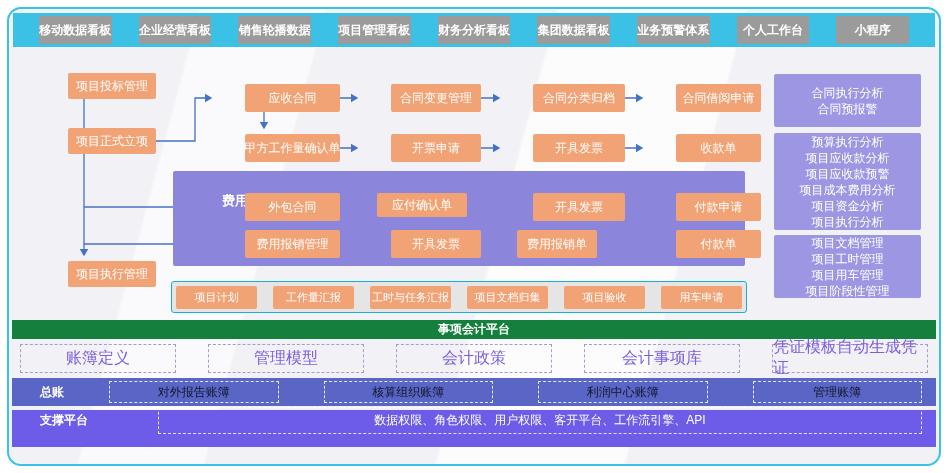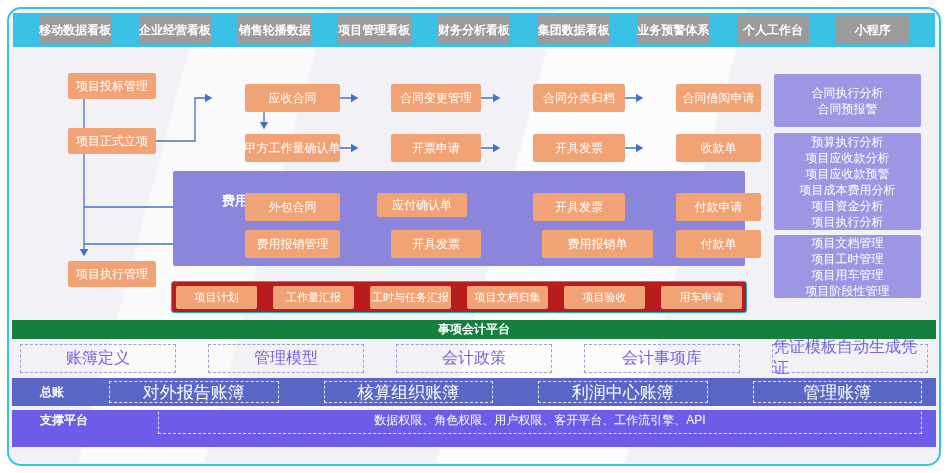--- a/index.html
+++ b/index.html
@@ -11,37 +11,37 @@
       linear-gradient(105deg, rgba(255,255,255,0) 52%, rgba(255,255,255,.75) 52.3%, rgba(255,255,255,.75) 70%, rgba(255,255,255,0) 70.3%),
       #f2f2f6;}
   .top-nav{position:absolute;left:13px;top:13px;width:922px;height:34px;background:#3cc1e6;
     display:flex;align-items:center;padding:0 26px;gap:27px;box-sizing:border-box;}
   .nav-btn{flex:1;height:28px;background:#9b9b9b;color:#ffffff;font-size:12px;font-weight:bold;
     display:flex;align-items:center;justify-content:center;border-radius:1px;white-space:nowrap;}
   .node{position:absolute;background:#f2a376;color:#ffffff;font-size:12px;
     display:flex;align-items:center;justify-content:center;border-radius:2px;white-space:nowrap;margin-left:28px;}
   .purple-panel{position:absolute;left:173px;top:171px;width:572px;height:95px;background:#8b85db;border-radius:2px;}
   .panel-title{position:absolute;left:222px;top:175px;color:#ffffff;font-size:13px;font-weight:bold;margin-top:17px;}
-  .tools-row{position:absolute;left:171px;top:281px;width:576px;height:32px;background:#b91c1c;border:1px solid #17b0cf;
+  .tools-row{position:absolute;left:171px;top:281px;width:576px;height:32px;background:#e5e5e5;border:1px solid #17b0cf;
     border-radius:3px;display:flex;align-items:center;padding:0 4px;gap:16px;box-sizing:border-box;}
   .tool{flex:1;height:23px;background:#f2a376;color:#ffffff;font-size:11px;
     display:flex;align-items:center;justify-content:center;border-radius:2px;white-space:nowrap;}
   .analysis{position:absolute;left:774px;width:147px;background:#9d97e3;color:#ffffff;font-size:12px;
     display:flex;align-items:center;justify-content:center;text-align:center;line-height:16px;
     white-space:pre-line;border-radius:2px;}
   .yellow-bar{position:absolute;left:12px;top:320px;width:924px;height:19px;background:#15803d;color:#ffffff;
     font-size:12px;font-weight:bold;display:flex;align-items:center;justify-content:center;}
   .modules-row{position:absolute;left:12px;top:343px;width:924px;height:30px;display:flex;align-items:center;
     padding:0 8px;gap:32px;box-sizing:border-box;}
   .module{flex:1;height:27px;border:1px dashed #a79ad0;color:#7b5fe0;font-size:16px;
     display:flex;align-items:center;justify-content:center;}
   .ledger-bar{position:absolute;left:12px;top:378px;width:924px;height:28px;background:#5a66c6;
     display:flex;align-items:center;padding:0 14px 0 28px;gap:45px;box-sizing:border-box;}
   .bar-label{color:#ffffff;font-size:12px;font-weight:bold;white-space:nowrap;}
-  .book{flex:1;height:20px;border:1px dashed rgba(255,255,255,.85);color:#ffffff;font-size:17px;
+  .book{flex:1;height:20px;border:1px dashed rgba(255,255,255,.85);color:#0f172a;font-size:12px;
     display:flex;align-items:center;justify-content:center;}
   .support-bar{position:absolute;left:12px;top:410px;width:924px;height:37px;background:#6c5ce8;
     display:flex;align-items:center;padding:0 14px 16px 28px;gap:70px;box-sizing:border-box;}
   .caps{flex:1;height:25px;border:1px dashed rgba(255,255,255,.8);color:#ffffff;font-size:12px;
     display:flex;align-items:center;justify-content:center;}
   .connectors{position:absolute;left:0;top:0;width:948px;height:473px;pointer-events:none;}
 </style>
 </head>
 <body>
 
@@ -104,21 +104,21 @@
   <div class="node" style="left:648px;top:134px;width:85px;height:28px">收款单</div>
 
   <div class="purple-panel"></div>
   <div class="panel-title">费用预算管控</div>
   <div class="node" style="left:217px;top:193px;width:95px;height:28px">外包合同</div>
   <div class="node" style="left:349px;top:193px;width:90px;height:24px">应付确认单</div>
   <div class="node" style="left:505px;top:193px;width:92px;height:28px">开具发票</div>
   <div class="node" style="left:648px;top:193px;width:85px;height:28px">付款申请</div>
   <div class="node" style="left:217px;top:230px;width:95px;height:28px">费用报销管理</div>
   <div class="node" style="left:363px;top:230px;width:90px;height:28px">开具发票</div>
-  <div class="node" style="left:514px;top:230px;width:111px;height:28px">费用报销单</div>
+  <div class="node" style="left:489px;top:230px;width:80px;height:28px">费用报销单</div>
   <div class="node" style="left:648px;top:230px;width:85px;height:28px">付款单</div>
 
   <div class="tools-row">
     <div class="tool">项目计划</div>
     <div class="tool">工作量汇报</div>
     <div class="tool">工时与任务汇报</div>
     <div class="tool">项目文档归集</div>
     <div class="tool">项目验收</div>
     <div class="tool">用车申请</div>
   </div>

